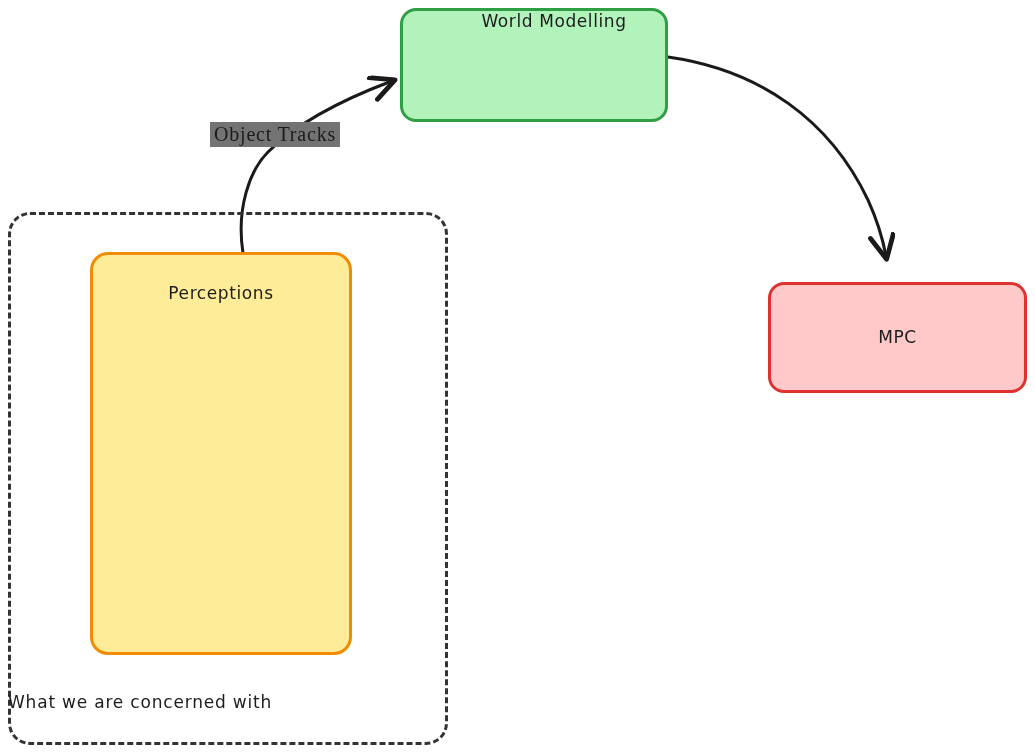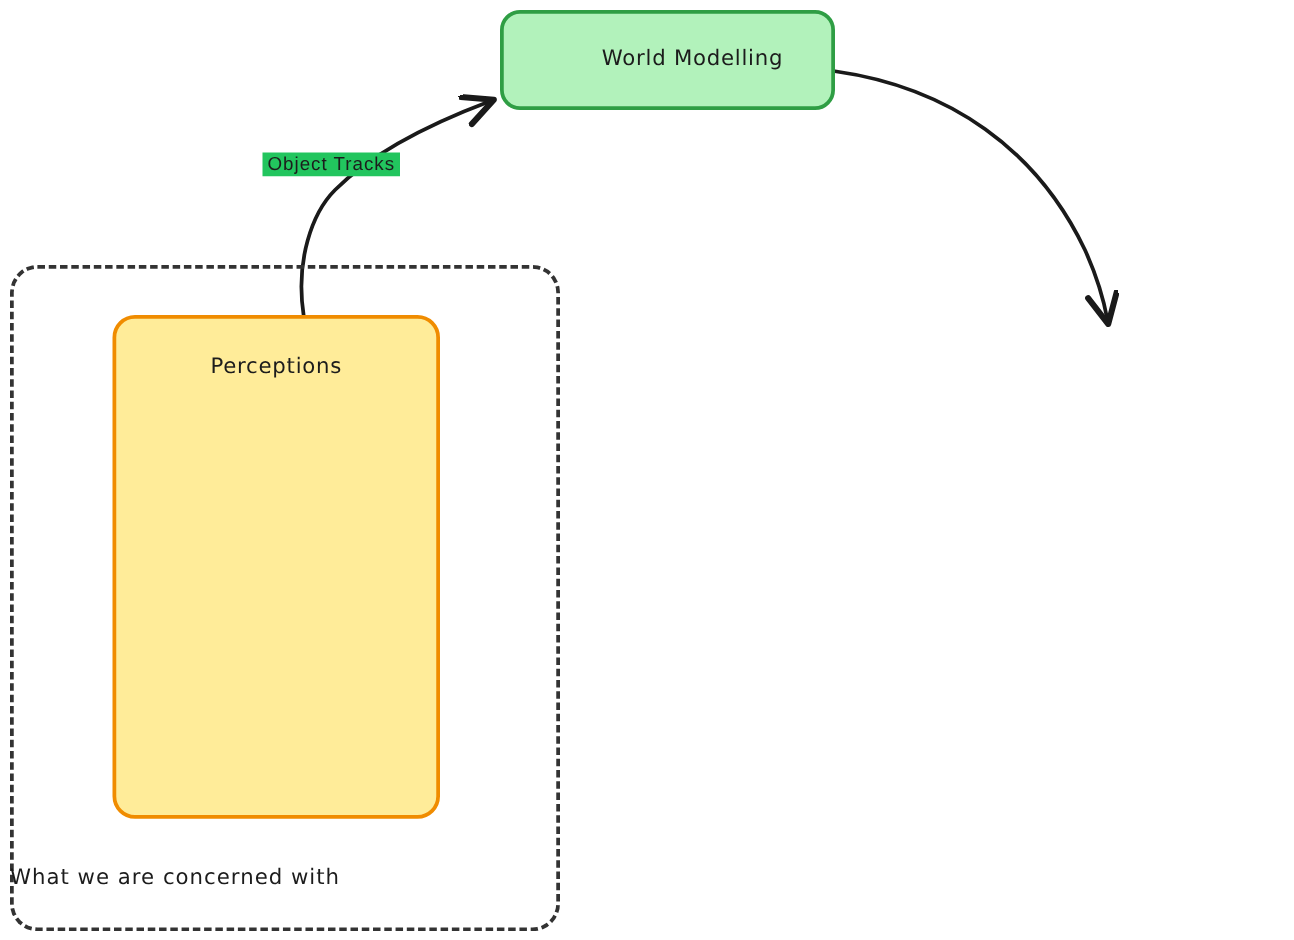--- a/index.html
+++ b/index.html
@@ -40,25 +40,25 @@
     font-size: 17px;
     letter-spacing: 0.6px;
     color: #1c1c1c;
     line-height: 1.25;
   }
   
   #node-world-modelling {
     left: 400px;
     top: 8px;
     width: 268px;
-    height: 80px;
+    height: 114px;
     background: #b2f2bb;
     border: 3px solid #2f9e44;
     border-radius: 16px;
-    justify-content: center;
+    justify-content: flex-start;
     padding-left: 40px;
   }
   
   #node-mpc {
     left: 768px;
     top: 282px;
     width: 259px;
     height: 111px;
     background: #ffc9c9;
     border: 3px solid #e03131;
@@ -110,26 +110,26 @@
     font-size: 17px;
     letter-spacing: 0.8px;
     color: #1c1c1c;
     font-family: "DejaVu Sans", sans-serif;
   }
   
   #edge-label-object-tracks {
     position: absolute;
     left: 210px;
     top: 122px;
-    font-size: 15px;
+    font-size: 20px;
     letter-spacing: 0.8px;
     color: #1c1c1c;
-    background: #22c55e;
+    background: #737373;
     padding: 1px 4px;
-    font-family: Liberation Sans, sans-serif;
+    font-family: Liberation Serif, serif;
     white-space: nowrap;
   }
 </style>
 </head>
 <body>
 
 <div id="canvas">
 
   <svg class="layer" viewBox="0 0 1035 752">
     <defs>
@@ -146,18 +146,21 @@
   <div id="group-concerned"></div>
 
   <div class="node" id="node-perceptions">
     <div class="node-label">Perceptions</div>
   </div>
 
   <div class="node" id="node-world-modelling">
     <div class="node-label">World Modelling</div>
   </div>
 
+  <div class="node" id="node-mpc">
+    <div class="node-label">MPC</div>
+  </div>
 
   <div id="edge-label-object-tracks">Object Tracks</div>
 
   <div id="group-caption">What we are concerned with</div>
 
 </div>
 
 </body></html>

